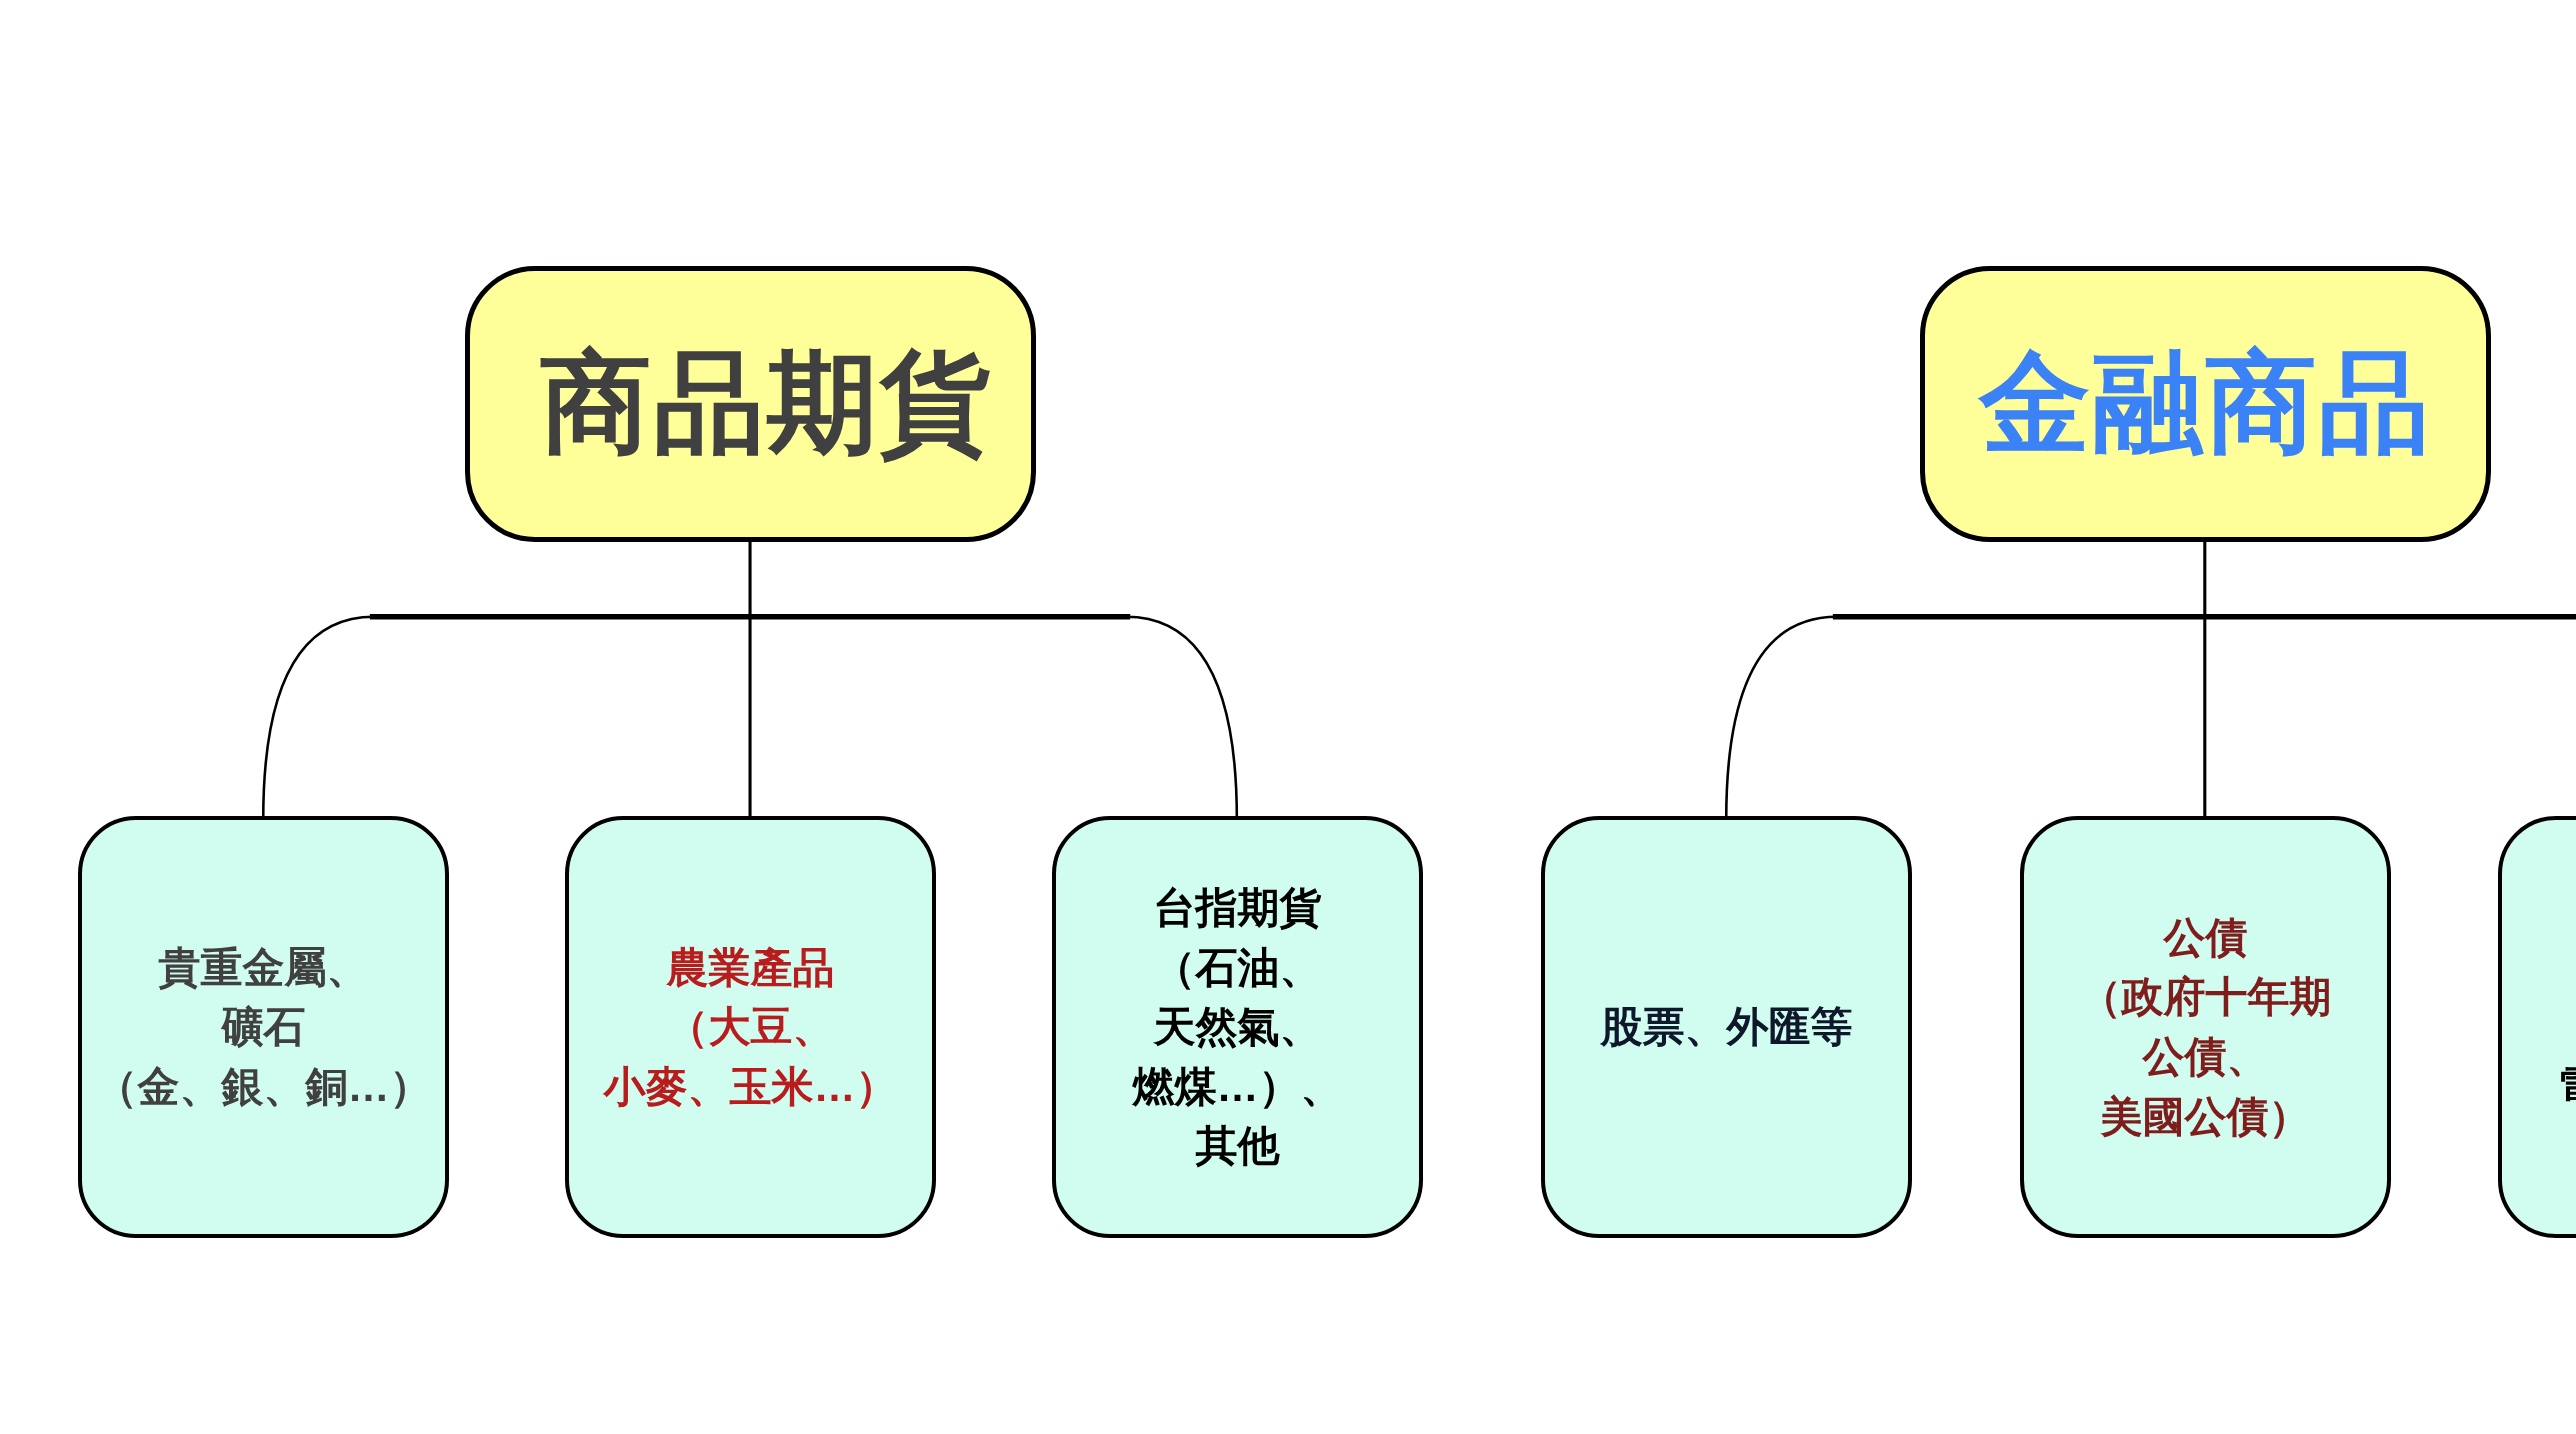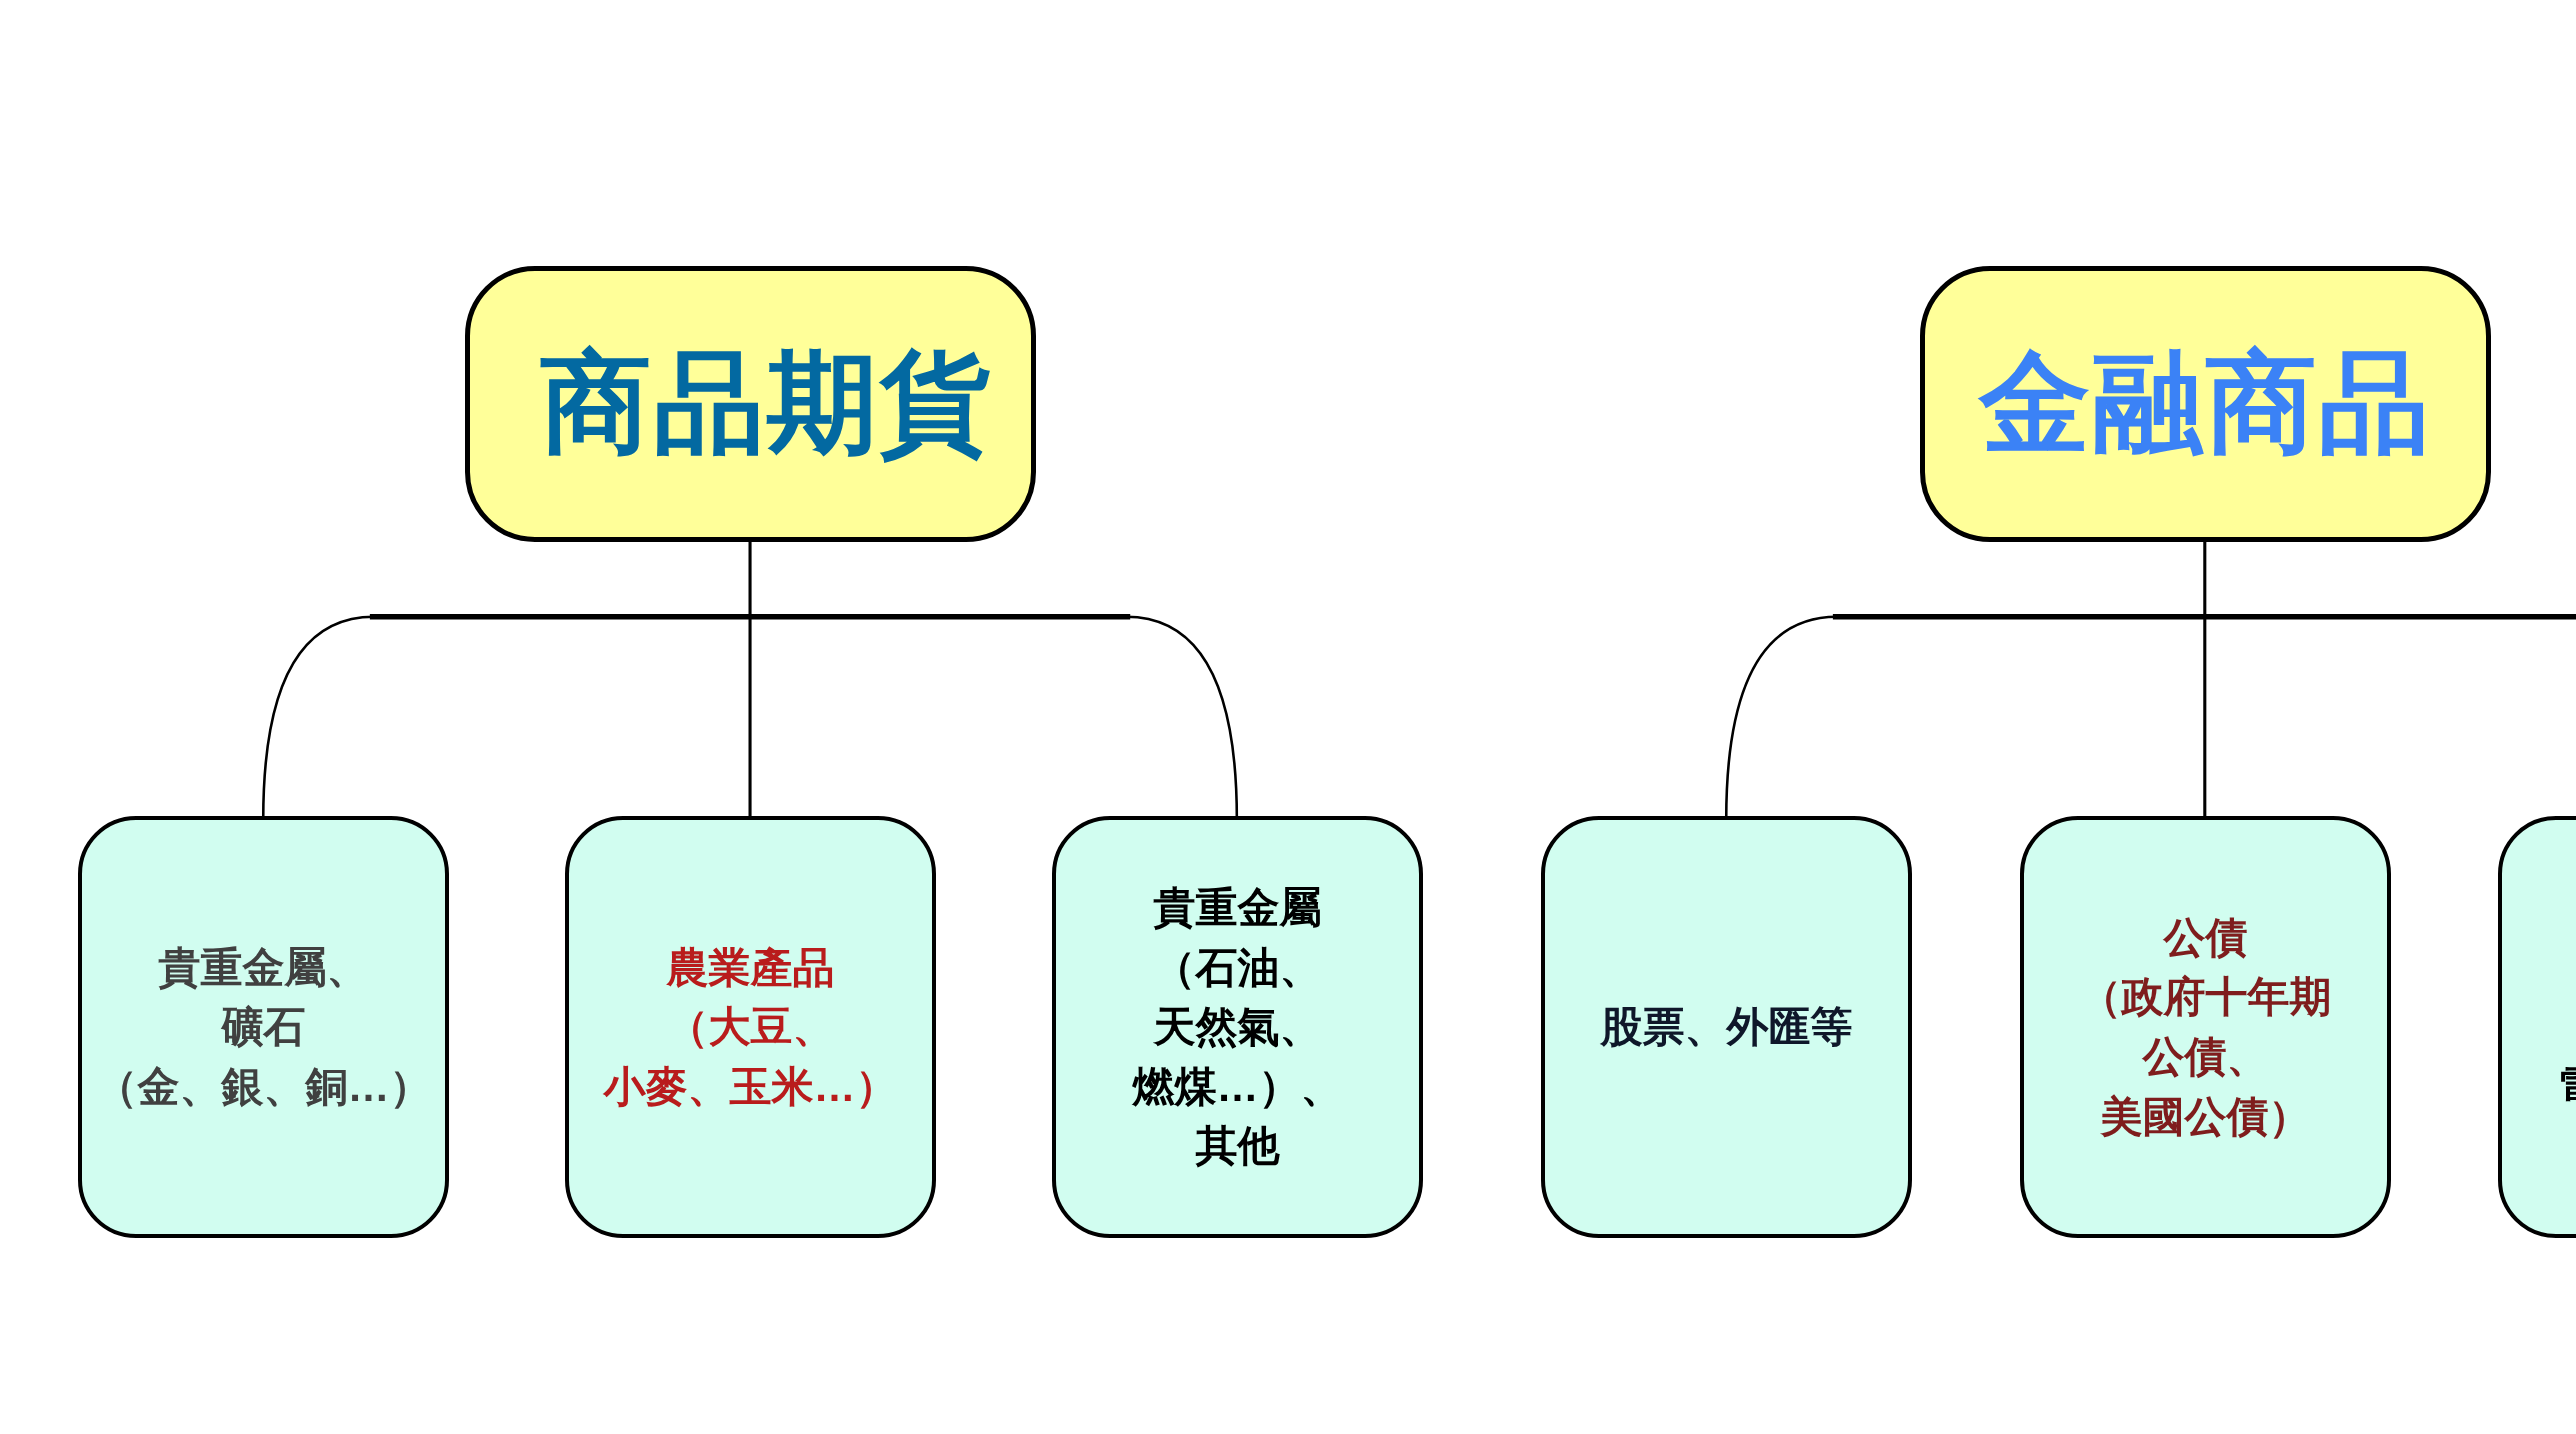--- a/index.html
+++ b/index.html
@@ -79,31 +79,31 @@
     <path class="branch" d="M511 1590 Q511 1197 726 1197"></path>
     <path class="branch" d="M2401 1590 Q2401 1197 2186 1197"></path>
 
     <path class="trunk" d="M4280 1048 L4280 1590"></path>
     <path class="rail" d="M3558 1197 L5002 1197"></path>
     <path class="branch" d="M3351 1590 Q3351 1197 3566 1197"></path>
     <path class="branch" d="M5209 1590 Q5209 1197 4994 1197"></path>
   </svg>
 
   <div class="tree">
-    <div class="node root t1-root" style="background-color: rgb(255, 255, 153); border-color: rgb(0, 0, 0); color: #0369a1; padding-left: 32px;">商品期貨</div>
+    <div class="node root t1-root" style="background-color: rgb(255, 255, 153); border-color: rgb(0, 0, 0); color: #404040; padding-left: 32px;">商品期貨</div>
 
     <div class="node child t1-c0" style="background-color: rgb(209, 253, 240); border-color: rgb(0, 0, 0); color: #404040;">貴重金屬、
 礦石
 （金、銀、銅…）</div>
 
     <div class="node child t1-c1" style="background-color: rgb(209, 253, 240); border-color: rgb(0, 0, 0); color: #b91c1c;">農業產品
 （大豆、
 小麥、玉米…）</div>
 
-    <div class="node child t1-c2" style="background-color: rgb(209, 253, 240); border-color: rgb(0, 0, 0); color: rgb(0, 0, 0);">貴重金屬
+    <div class="node child t1-c2" style="background-color: rgb(209, 253, 240); border-color: rgb(0, 0, 0); color: rgb(0, 0, 0);">台指期貨
 （石油、
 天然氣、
 燃煤…）、
 其他</div>
   </div>
 
   <div class="tree">
     <div class="node root t2-root" style="background-color: rgb(255, 255, 153); border-color: rgb(0, 0, 0); color: #3b82f6;">金融商品</div>
 
     <div class="node child t2-c0" style="background-color: rgb(209, 253, 240); border-color: rgb(0, 0, 0); color: #0f172a;">股票、外匯等</div>

